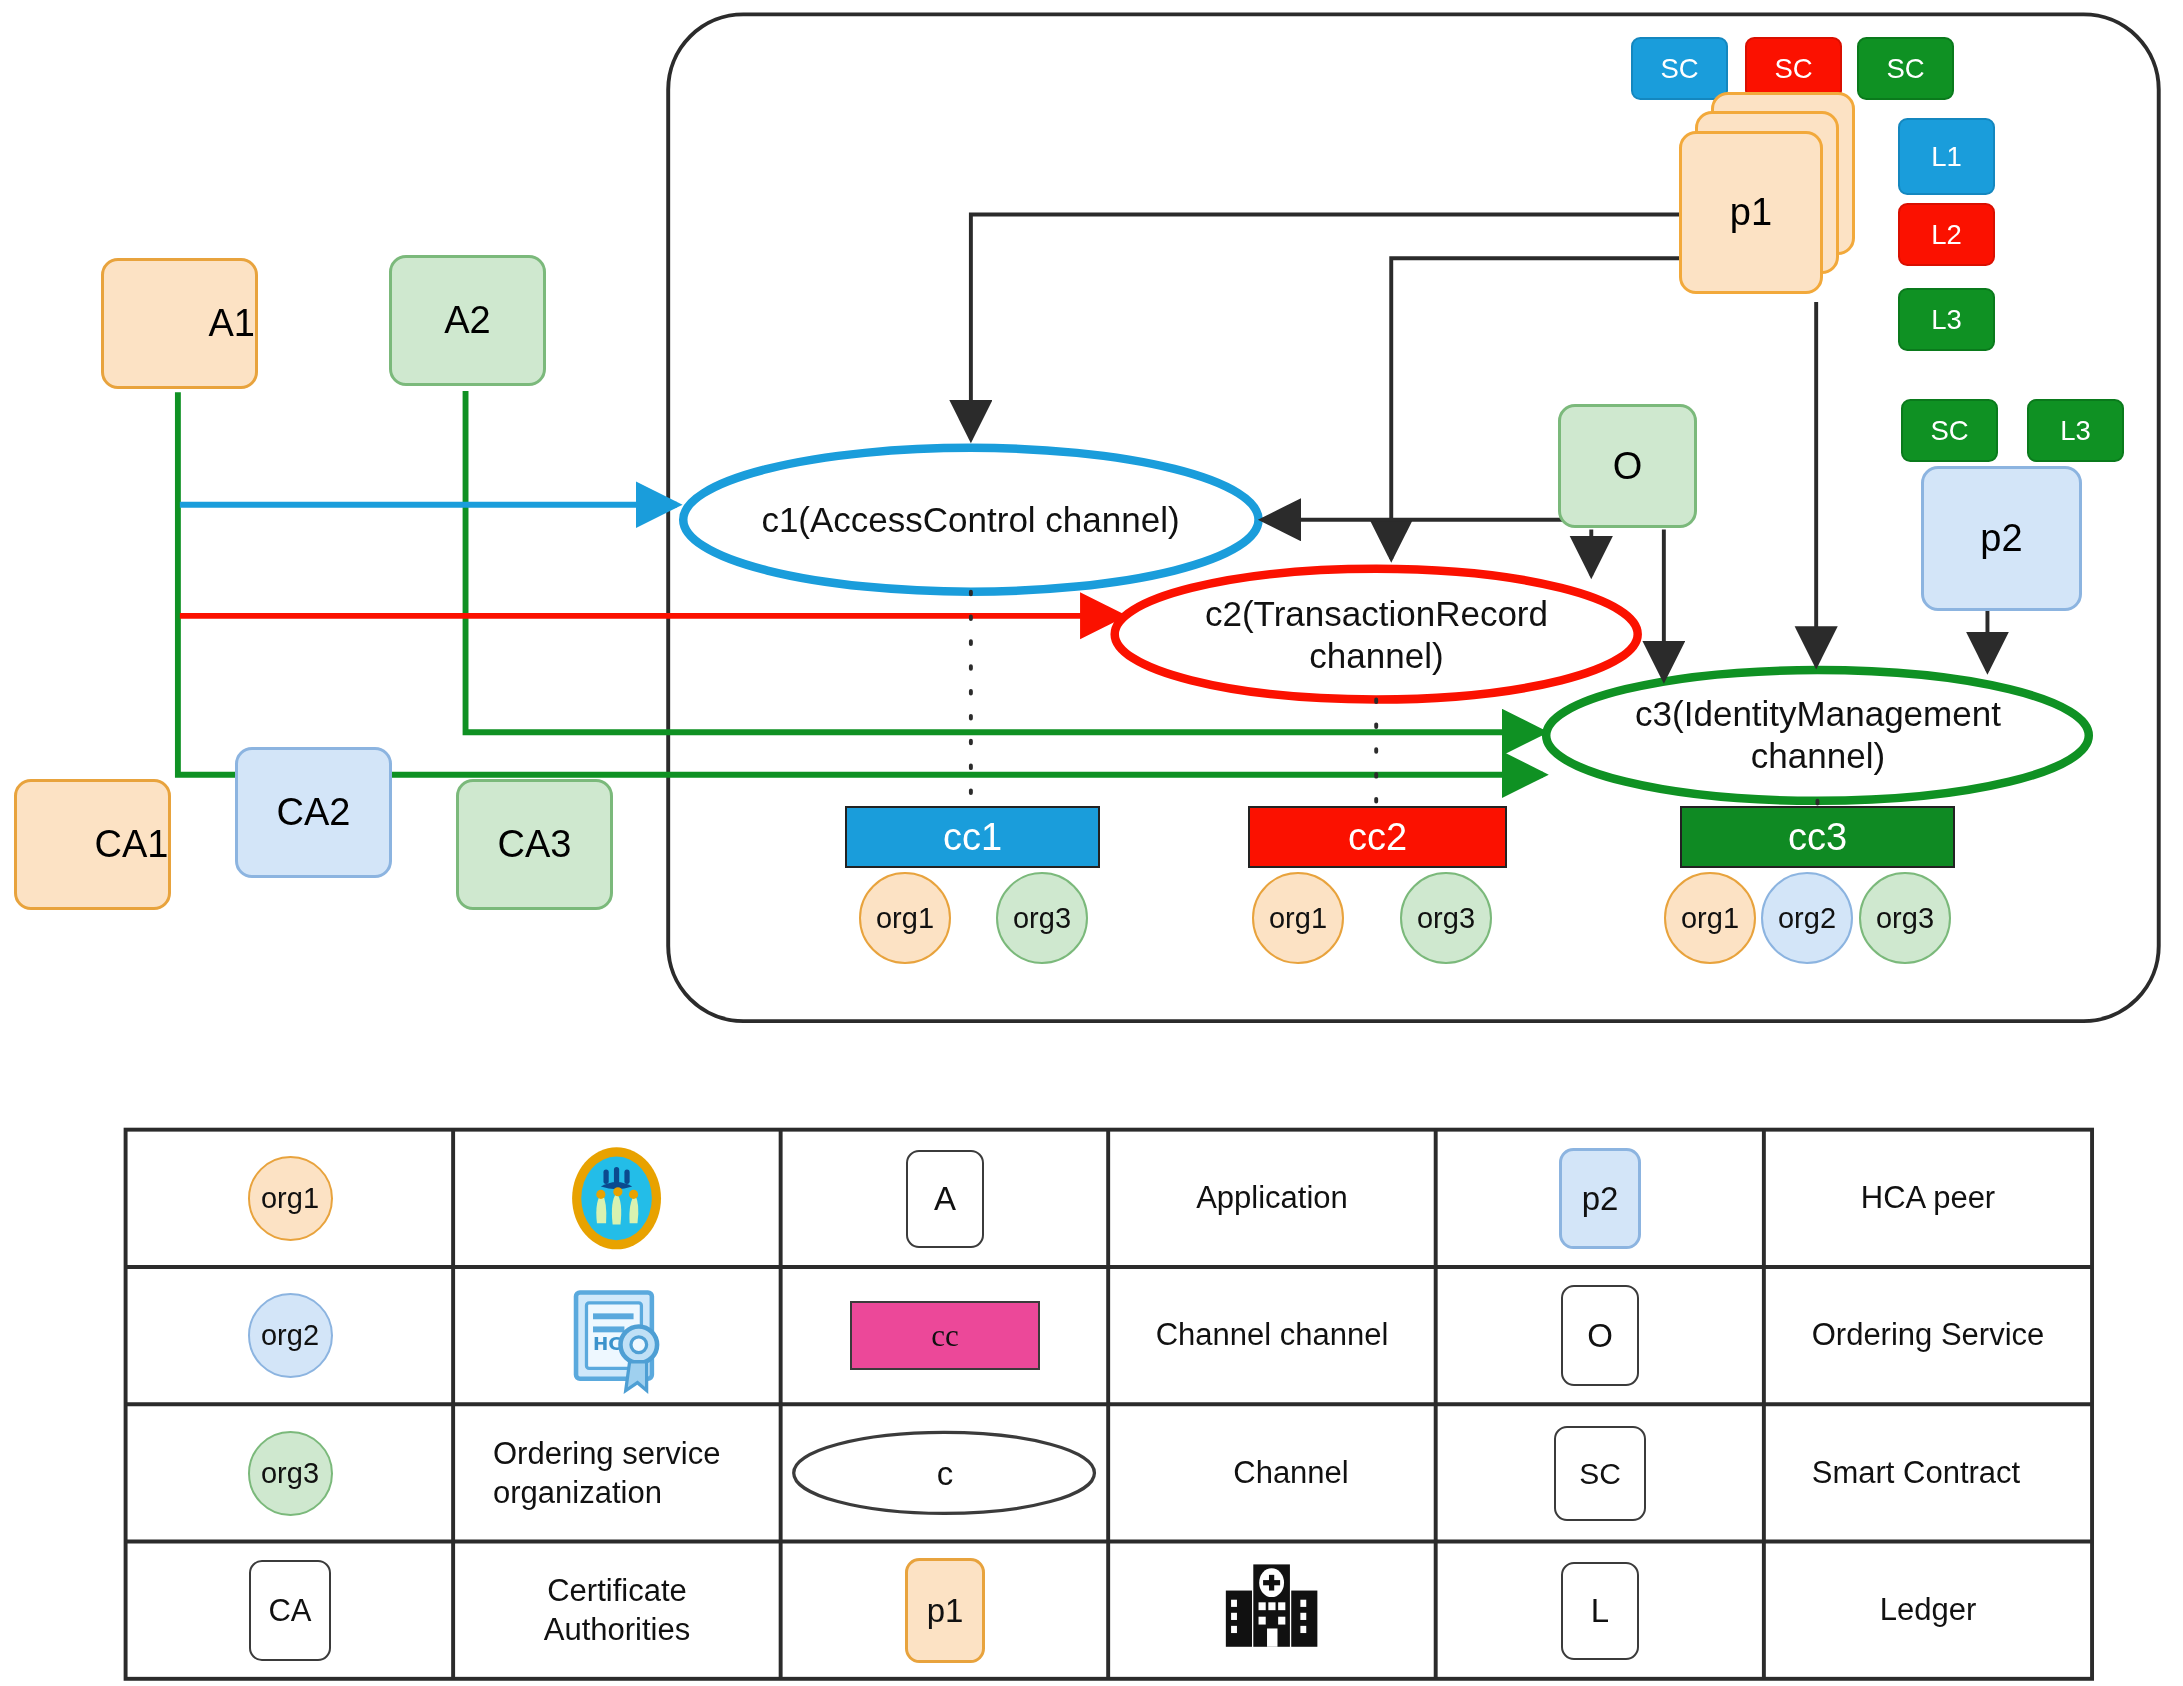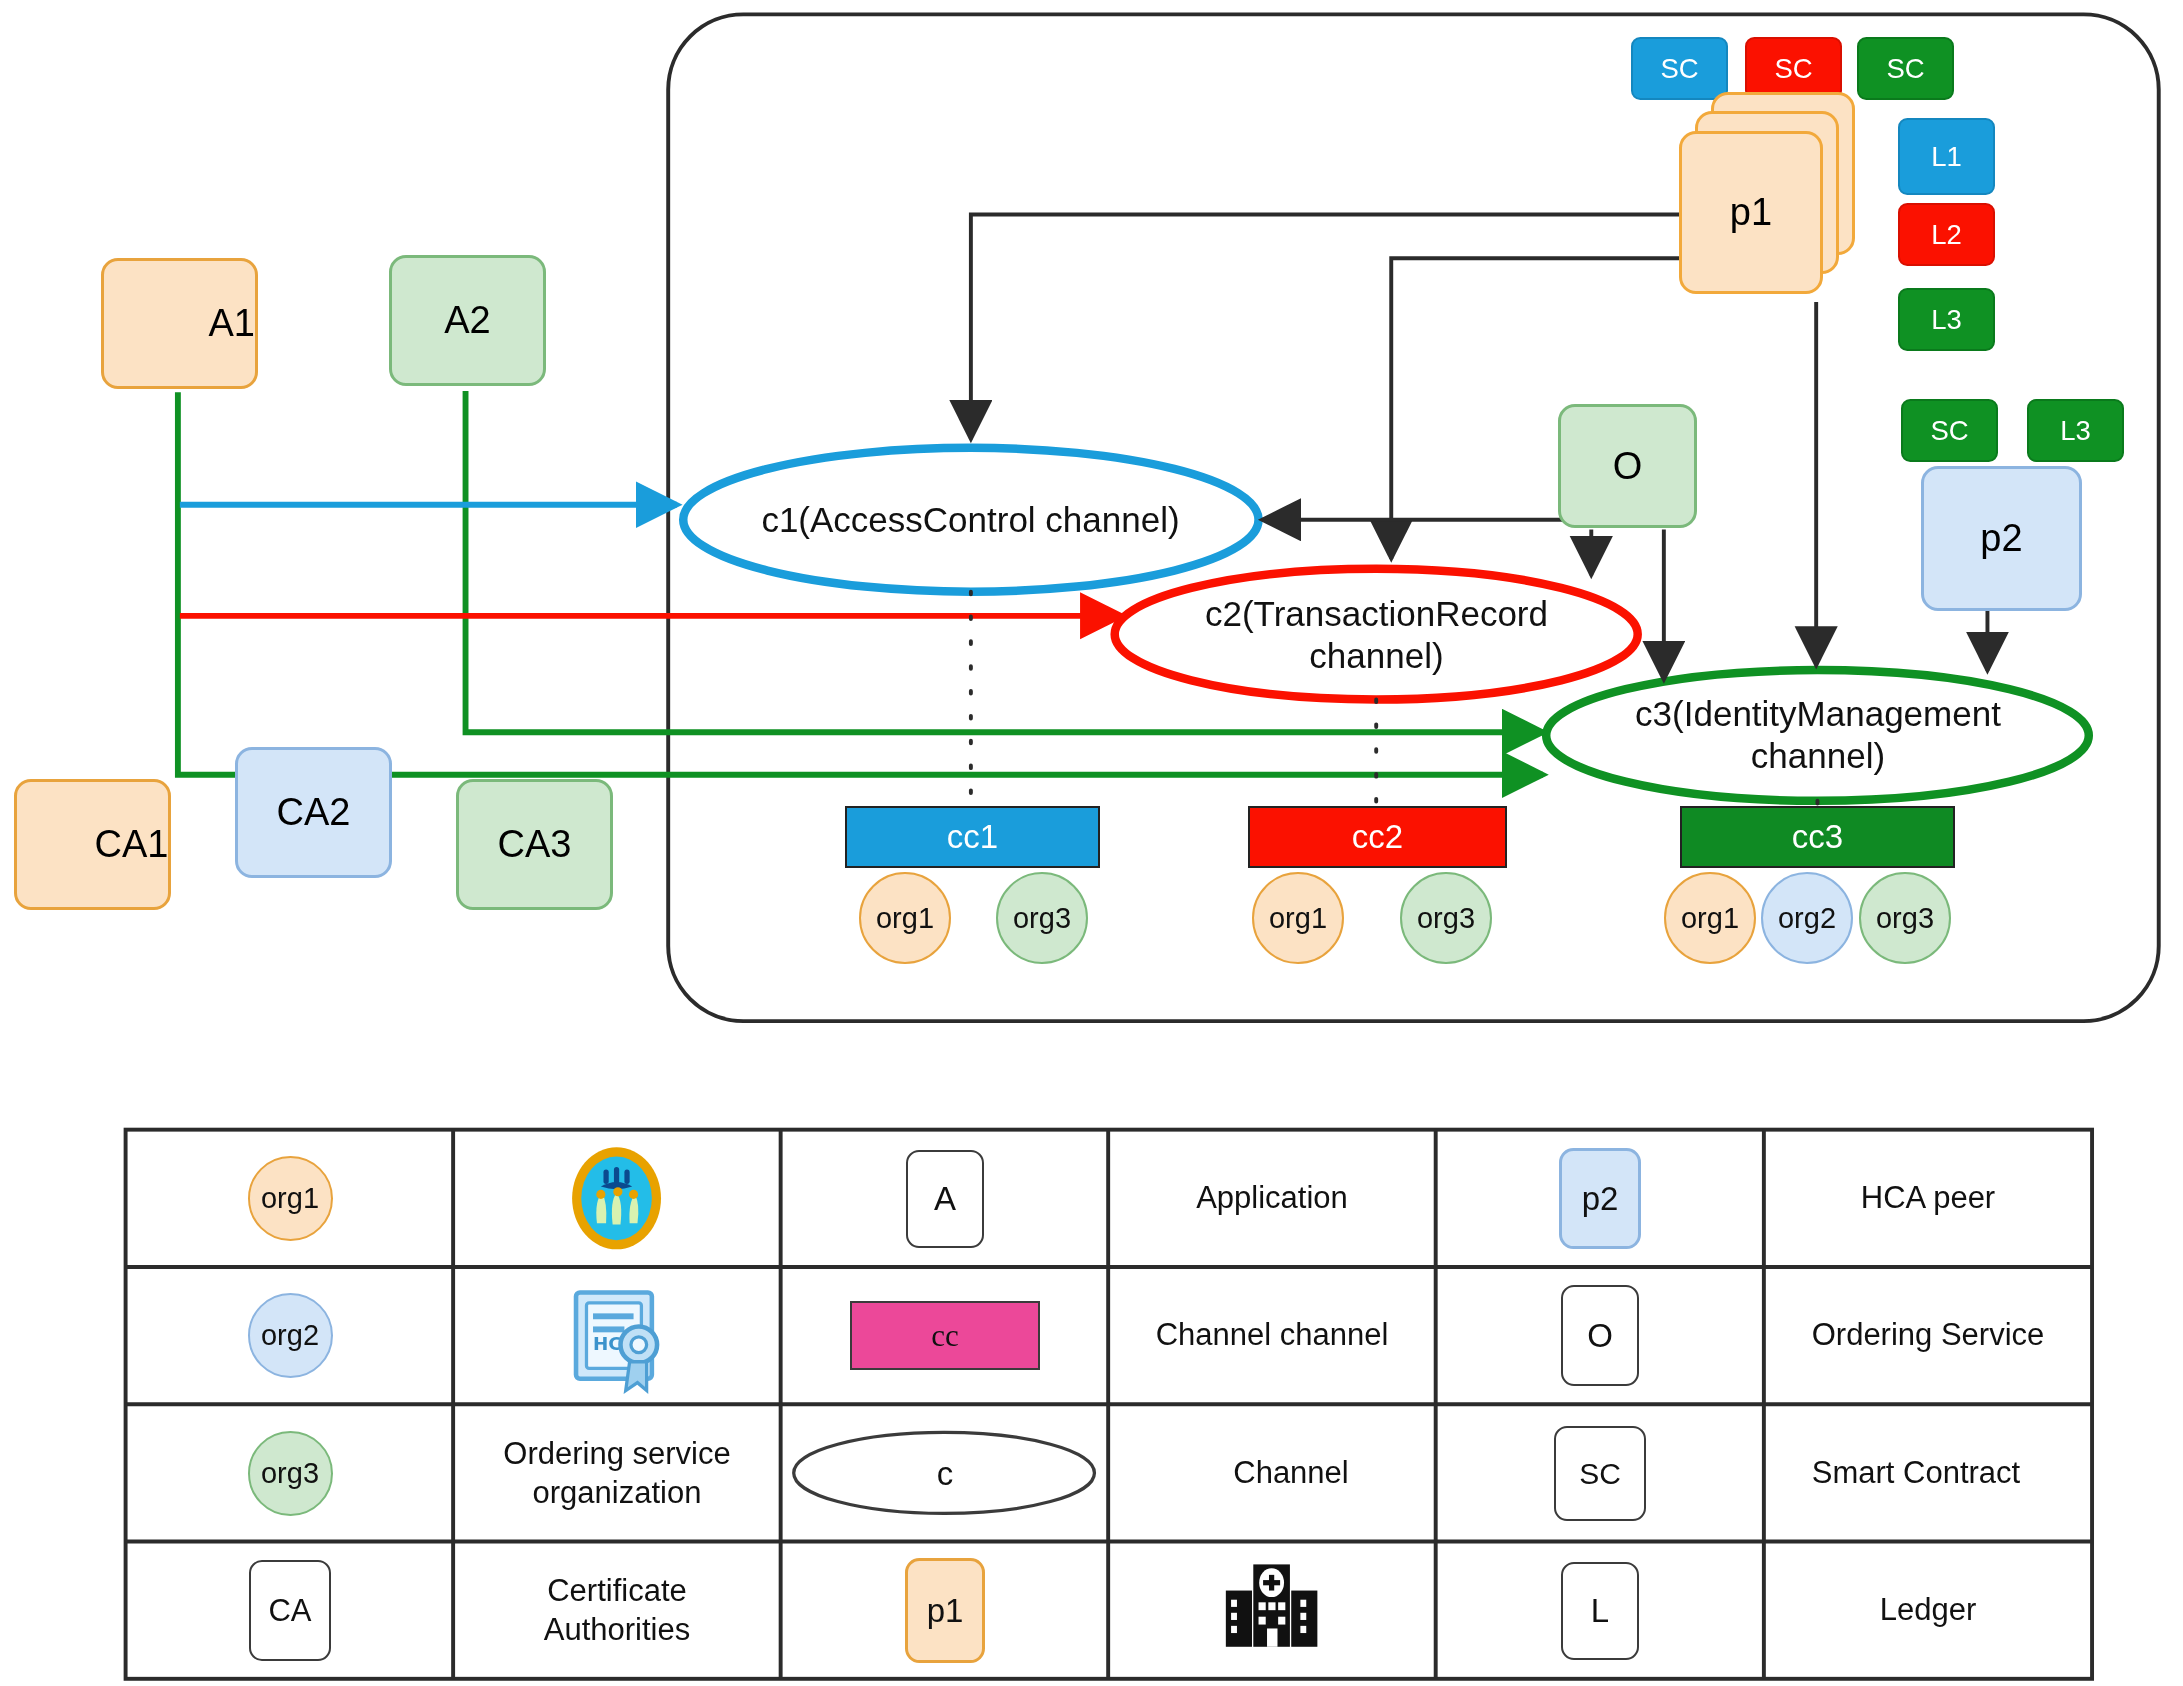--- a/index.html
+++ b/index.html
@@ -16,21 +16,21 @@
   .org-orange{background:#fce2c4;border-color:#e8a33d;justify-content:flex-end;}
   .org-green{background:#cfe8cf;border-color:#7bb97b;}
   .org-blue{background:#d3e5f8;border-color:#8cb4e0;}
   .tag{position:absolute;box-sizing:border-box;border-radius:9.2px;display:flex;
        align-items:center;justify-content:center;color:#fff;font-size:27.5px;
        font-weight:400;}
   .tag.blue{background:#1a9ddb;border:2px solid #1487bf;}
   .tag.red{background:#fb1100;border:2px solid #d90f00;}
   .tag.green{background:#0f9123;border:2px solid #0a7a1c;}
   .ccbox{position:absolute;box-sizing:border-box;display:flex;align-items:center;
-         justify-content:center;color:#fff;font-size:33px;border:2px solid #222;}
+         justify-content:center;color:#fff;font-size:38px;border:2px solid #222;}
   .ccbox.blue{background:#1a9ddb;}
   .ccbox.red{background:#fb1100;}
   .ccbox.green{background:#0f8a23;}
   .orgcircle{position:absolute;box-sizing:border-box;border-radius:50%;
              display:flex;align-items:center;justify-content:center;font-size:29px;
              color:#111;border-width:2.6px;border-style:solid;}
   .legendtext{font-size:31px;color:#111;line-height:1.25;}
   .chanlabel{position:absolute;display:flex;align-items:center;justify-content:center;
              text-align:center;font-size:35px;color:#111;line-height:1.2;}
   .legtbl-cellwrap{position:absolute;display:flex;align-items:center;justify-content:center;}
@@ -312,21 +312,21 @@
   </div>
   <div class="legtbl-cellwrap legendtext" style="left:1764px;top:1267px;width:328px;height:137px;">
     <span>Ordering Service</span>
   </div>
 
   <div class="legtbl-cellwrap" style="left:126px;top:1405px;width:328px;height:137px;">
     <div class="orgcircle" style="position:relative;left:0;top:0;width:85px;height:85px;background:#cfe8cf;border-color:#7bb97b;">
       <span>org3</span>
     </div>
   </div>
-  <div class="legtbl-cellwrap legendtext" style="left:453px;top:1405px;width:328px;height:137px;text-align:center;">
+  <div class="legtbl-cellwrap legendtext" style="left:453px;top:1405px;width:328px;height:137px;">
     <span style="display:block;width:248px;">Ordering service organization</span>
   </div>
   <div class="legtbl-cellwrap" style="left:781px;top:1405px;width:328px;height:137px;">
     <span style="font-size:33px;color:#111;position:relative;">c</span>
   </div>
   <div class="legtbl-cellwrap legendtext" style="left:1108px;top:1405px;width:366px;height:137px;">
     <span>Channel</span>
   </div>
   <div class="legtbl-cellwrap" style="left:1436px;top:1405px;width:328px;height:137px;">
     <div class="mini-rr" style="width:92px;height:95px;font-size:30px;">

